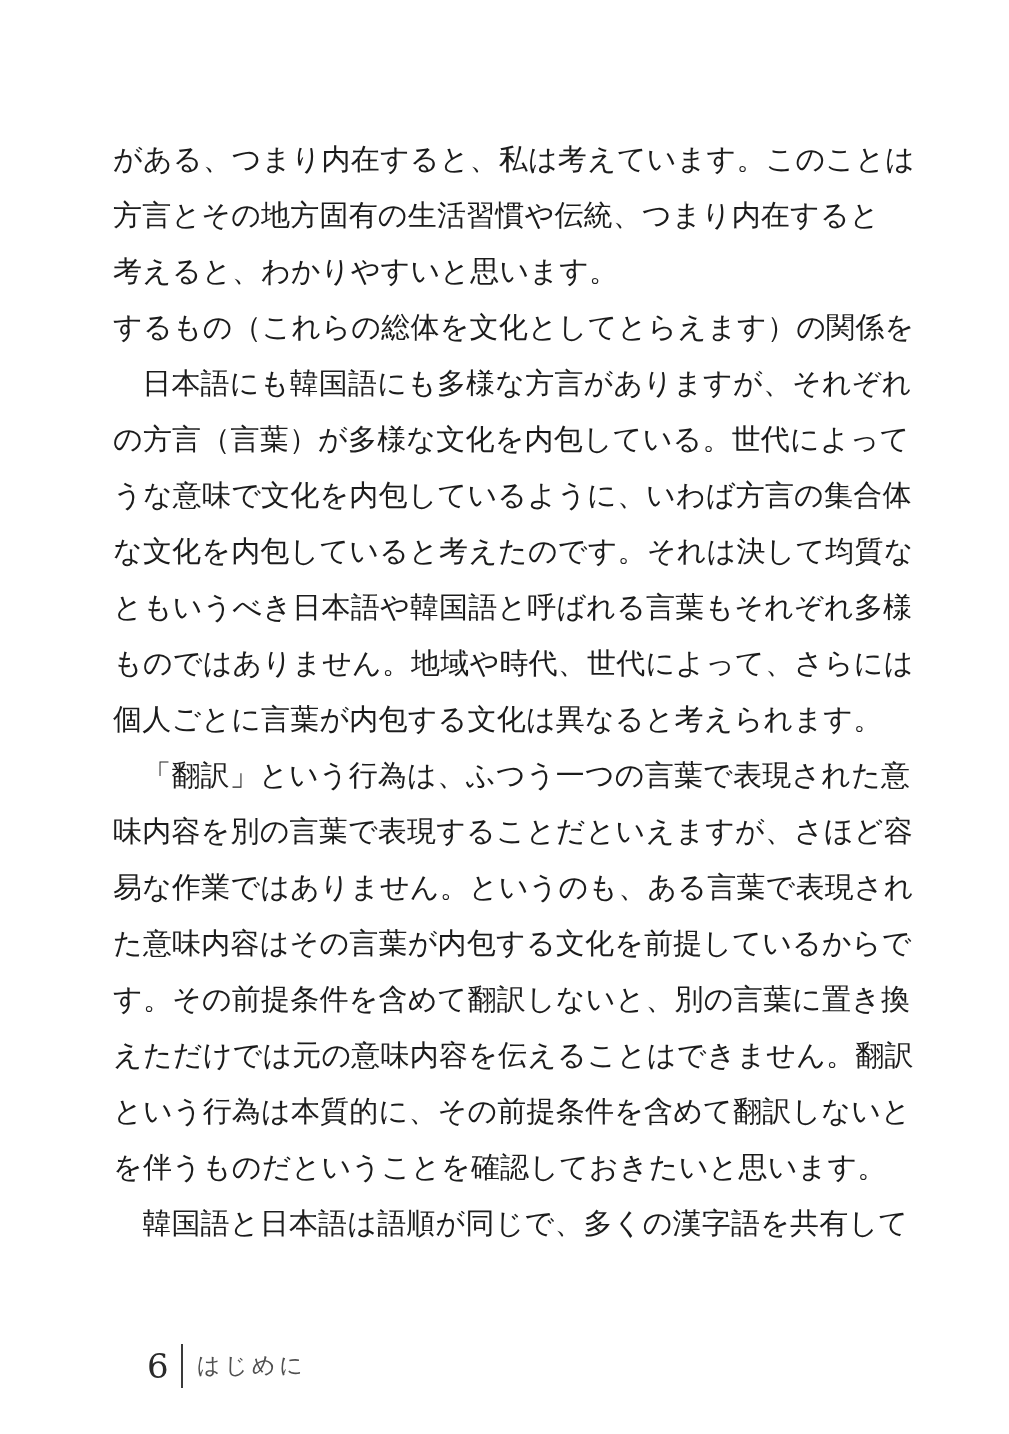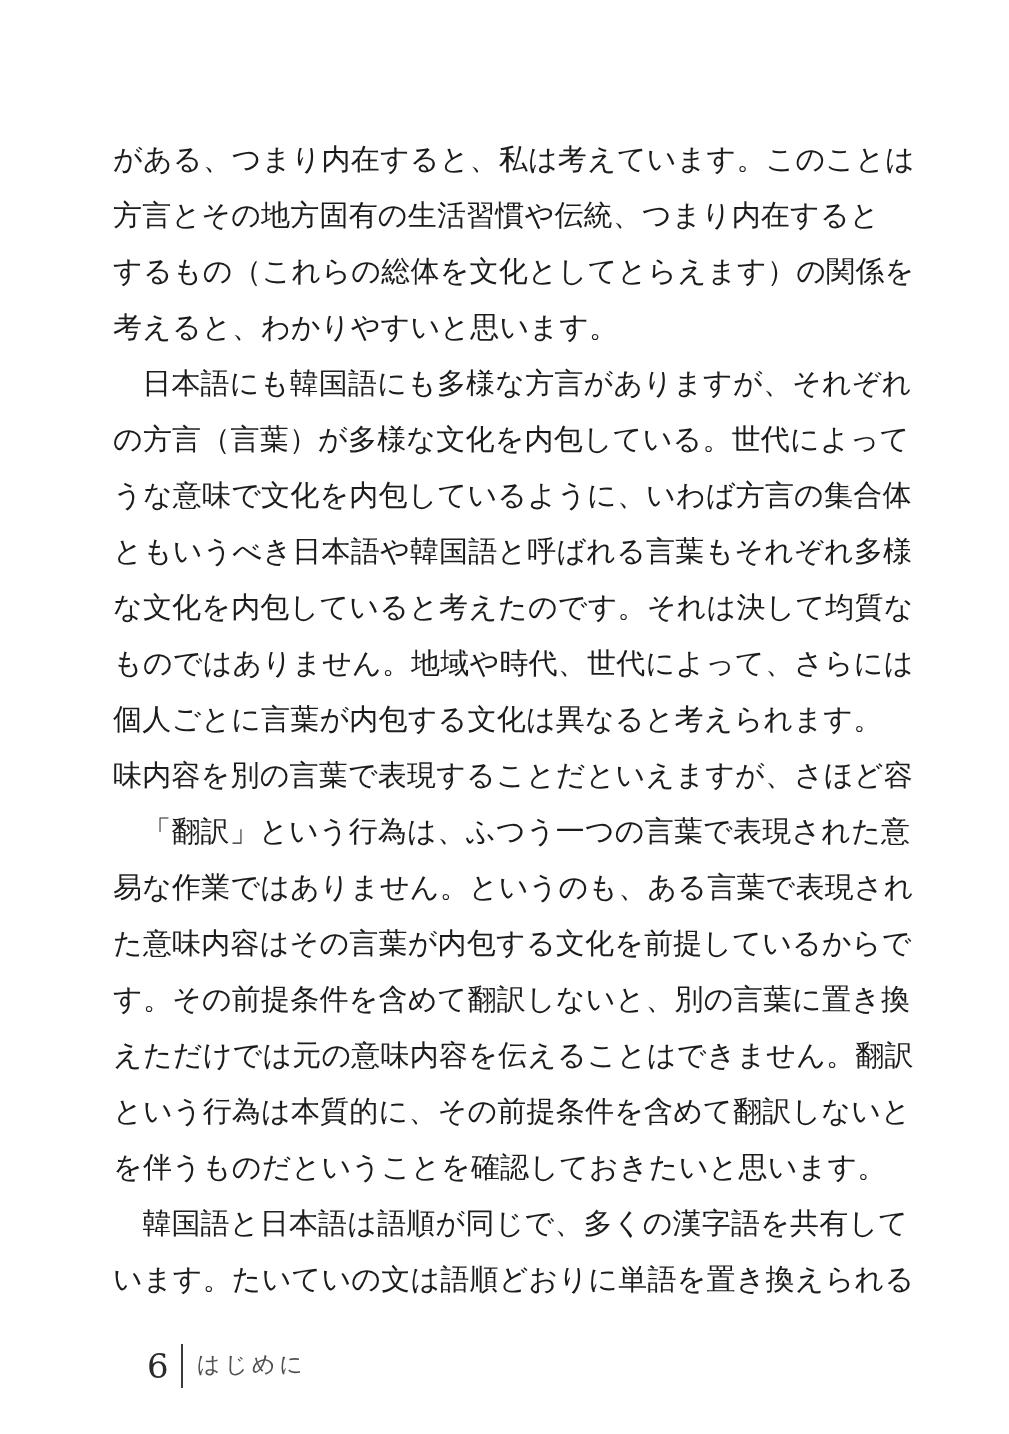--- a/index.html
+++ b/index.html
@@ -45,54 +45,53 @@
     line-height: 48px;
   }
   .footer-separator {
     width: 2px;
     height: 44px;
     background: #3a3a3a;
     margin-left: 12px;
     margin-right: 14px;
   }
   .footer-section-title {
-    font-family: Liberation Mono, monospace;
+    font-family: Liberation Serif, serif;
     font-size: 23px;
     color: #4f4f4f;
     letter-spacing: 4px;
     line-height: 48px;
   }
 </style>
 </head>
 <body>
 
 <div class="page">
 
   <div class="text-block">
     <div class="text-line">がある、つまり内在すると、私は考えています。このことは</div>
     <div class="text-line">方言とその地方固有の生活習慣や伝統、つまり内在すると</div>
+    <div class="text-line">考えると、わかりやすいと思います。</div>
     <div class="text-line">するもの（これらの総体を文化としてとらえます）の関係を</div>
-    <div class="text-line">考えると、わかりやすいと思います。</div>
     <div class="text-line">　日本語にも韓国語にも多様な方言がありますが、それぞれ</div>
     <div class="text-line">の方言（言葉）が多様な文化を内包している。世代によって</div>
     <div class="text-line">うな意味で文化を内包しているように、いわば方言の集合体</div>
+    <div class="text-line">な文化を内包していると考えたのです。それは決して均質な</div>
     <div class="text-line">ともいうべき日本語や韓国語と呼ばれる言葉もそれぞれ多様</div>
-    <div class="text-line">な文化を内包していると考えたのです。それは決して均質な</div>
     <div class="text-line">ものではありません。地域や時代、世代によって、さらには</div>
     <div class="text-line">個人ごとに言葉が内包する文化は異なると考えられます。</div>
+    <div class="text-line">　「翻訳」という行為は、ふつう一つの言葉で表現された意</div>
     <div class="text-line">味内容を別の言葉で表現することだといえますが、さほど容</div>
-    <div class="text-line">　「翻訳」という行為は、ふつう一つの言葉で表現された意</div>
     <div class="text-line">易な作業ではありません。というのも、ある言葉で表現され</div>
     <div class="text-line">た意味内容はその言葉が内包する文化を前提しているからで</div>
     <div class="text-line">す。その前提条件を含めて翻訳しないと、別の言葉に置き換</div>
     <div class="text-line">えただけでは元の意味内容を伝えることはできません。翻訳</div>
     <div class="text-line">という行為は本質的に、その前提条件を含めて翻訳しないと</div>
     <div class="text-line">を伴うものだということを確認しておきたいと思います。</div>
     <div class="text-line">　韓国語と日本語は語順が同じで、多くの漢字語を共有して</div>
-    <div class="text-line">います。たいていの文は語順どおりに単語を置き換えられる</div>
   </div>
 
   <div class="footer">
     <span class="footer-page-number">6</span>
     <span class="footer-separator"></span>
     <span class="footer-section-title">はじめに</span>
   </div>
 
 </div>
 

